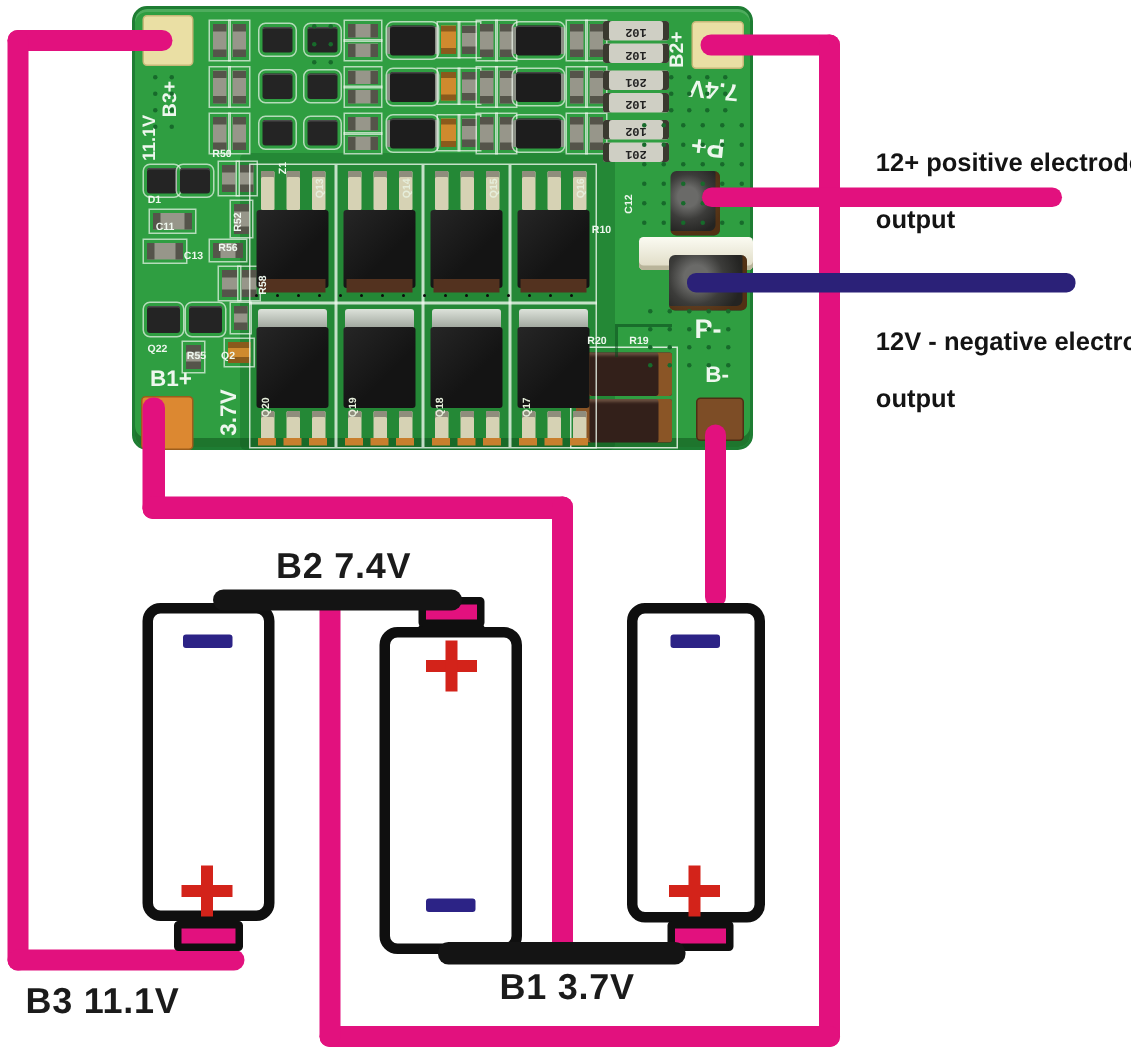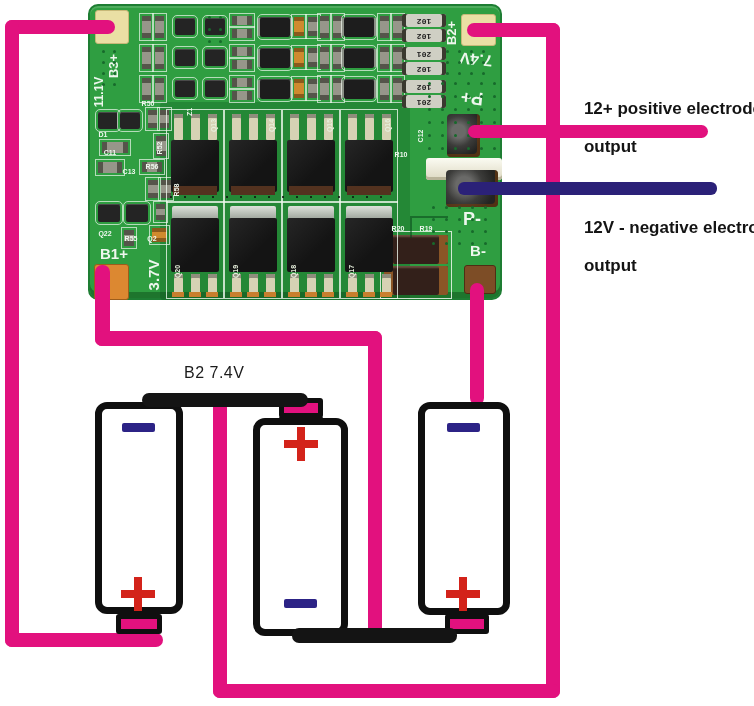--- a/index.html
+++ b/index.html
@@ -59,21 +59,21 @@
   .taper.down{clip-path:polygon(10% 0,90% 0,76% 100%,24% 100%);}
   .taper.up{clip-path:polygon(24% 0,76% 0,90% 100%,10% 100%);}
   .nub{position:absolute;background:var(--wire_pink);border:5px solid #0f0f0f;border-radius:3px;box-sizing:border-box;}
   .minus{position:absolute;background:var(--minus_navy);border-radius:2px;}
   .plus{position:absolute;width:34px;height:34px;}
   .plus:before{content:"";position:absolute;left:0;top:13px;width:34px;height:8px;background:var(--plus_red);}
   .plus:after{content:"";position:absolute;left:13px;top:0;width:8px;height:34px;background:var(--plus_red);}
   .busbar{position:absolute;background:#141414;border-radius:7px;}
 
   
-  .big-label{position:absolute;color:var(--label_black);font-size:16px;font-weight:400;
+  .big-label{position:absolute;color:var(--label_black);font-size:24px;font-weight:700;
              letter-spacing:.5px;white-space:pre;}
   .anno{position:absolute;color:#141414;font-size:17px;font-weight:600;line-height:19px;white-space:pre;}
 </style>
 </head>
 <body>
 
 <div id="stage">
 
   <div id="board">
 
@@ -417,20 +417,22 @@
   <div class="taper down" style="left:435px;top:606px;width:64px;height:15px;"></div>
   <div class="batt" style="left:418px;top:402px;width:92px;height:213px;"></div>
   <div class="nub" style="left:445px;top:614px;width:44px;height:20px;"></div>
   <div class="minus" style="left:447px;top:423px;width:33px;height:9px;"></div>
   <div class="plus" style="left:446px;top:577px;"></div>
 
   <div class="busbar" style="left:142px;top:393px;width:166px;height:14px;"></div>
   <div class="busbar" style="left:292px;top:628px;width:165px;height:15px;"></div>
 
   <span class="big-label" style="left:184px;top:364px;">B2 7.4V</span>
+  <span class="big-label" style="left:333px;top:645px;">B1 3.7V</span>
+  <span class="big-label" style="left:17px;top:654px;">B3 11.1V</span>
 
   <div class="anno" style="left:565px;top:80px;">
     <span>12+ positive electrode</span><br>
     <span>output</span>
   </div>
   <div class="anno" style="left:565px;top:199px;">
     <span>12V - negative electrode</span><br>
     <span>output</span>
   </div>
 </div>

